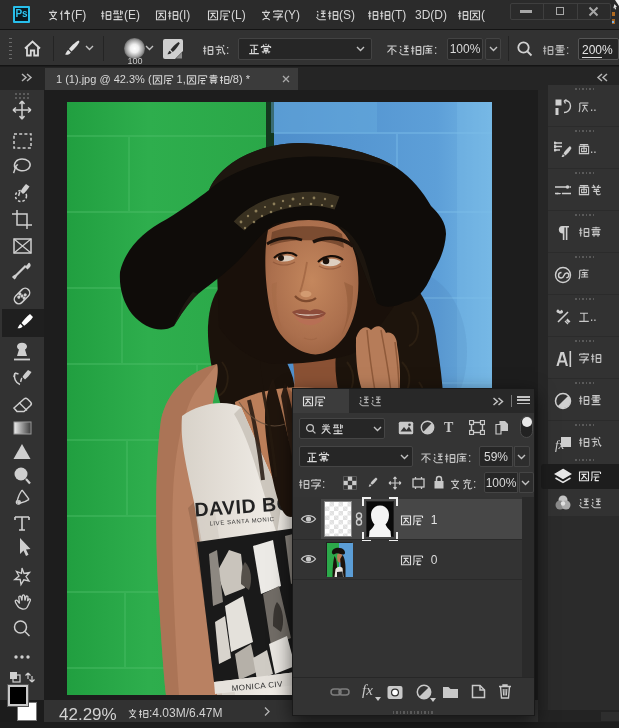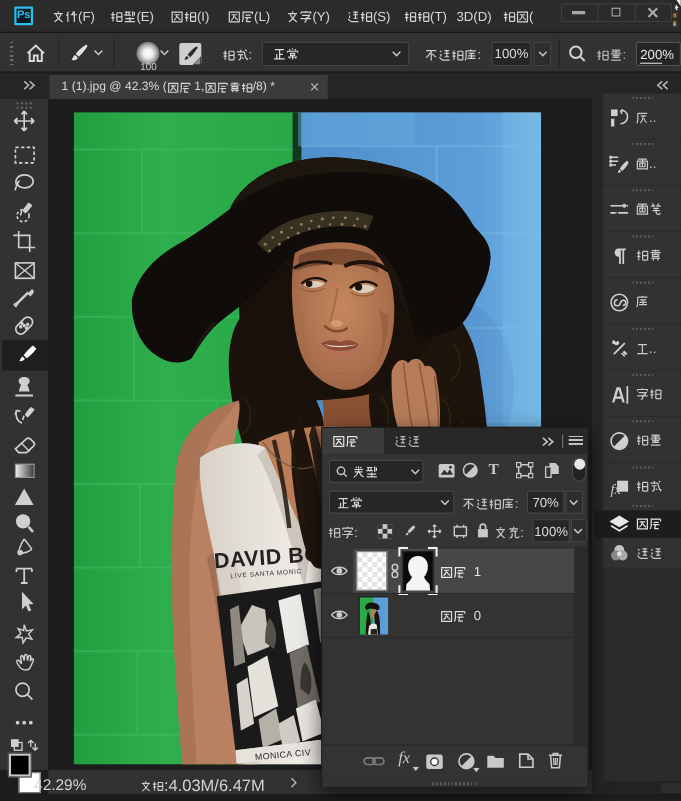--- a/index.html
+++ b/index.html
@@ -737,22 +737,22 @@
       <use href="#z9"></use>
     </svg>
     <svg width="12" height="12" viewBox="0 0 12 12" stroke="currentColor">
       <use href="#z9"></use>
     </svg>
   </div>
 <div class="abs" style="left:538px;top:710px;width:81px;height:18px;background:#232323"></div>
 <div class="abs" style="left:601px;top:712px;width:18px;height:9px;background:#2e2e2e"></div>
 
 <div class="abs" style="left:44px;top:700px;width:494px;height:22px;background:#323232"></div>
-<div class="abs" style="left:31px;top:705px;color:#d2d2d2;font-size:14px">42.29%</div>
-<div class="lbl abs" style="left:127px;top:706px;color:#d2d2d2;font-size:15px">
+<div class="abs" style="left:59px;top:705px;color:#d2d2d2;font-size:17px">42.29%</div>
+<div class="lbl abs" style="left:127px;top:706px;color:#d2d2d2;font-size:12px">
     <svg width="11" height="11" viewBox="0 0 12 12" stroke="currentColor">
       <use href="#z3"></use>
     </svg>
     <svg width="11" height="11" viewBox="0 0 12 12" stroke="currentColor">
       <use href="#z1"></use>
     </svg>
     <span>:4.03M/6.47M</span>
   </div>
 <svg class="abs" style="left:263px;top:706px" width="8" height="11" viewBox="0 0 8 11">
     <path d="M2 1.5 L6 5.5 L2 9.5" fill="none" stroke="#b5b5b5" stroke-width="1.3"></path>
@@ -842,21 +842,21 @@
         <use href="#z9"></use>
       </svg>
       <svg width="12" height="12" viewBox="0 0 12 12" stroke="currentColor">
         <use href="#z1"></use>
       </svg>
       <svg width="12" height="12" viewBox="0 0 12 12" stroke="currentColor">
         <use href="#z13"></use>
       </svg>
       <span>:</span>
     </div>
-<div class="abs" style="left:186px;top:57px;width:34px;height:21px;background:#262626;border:1px solid #454545;border-radius:2px 0 0 2px;color:#d9d9d9;font-size:12px;text-align:center;line-height:20px">70%</div>
+<div class="abs" style="left:186px;top:57px;width:34px;height:21px;background:#262626;border:1px solid #454545;border-radius:2px 0 0 2px;color:#d9d9d9;font-size:12px;text-align:center;line-height:20px">59%</div>
 <div class="abs" style="left:221px;top:57px;width:16px;height:21px;background:#2d2d2d;border:1px solid #454545;border-radius:0 2px 2px 0"></div>
 <svg class="abs" style="left:224px;top:65px" width="9" height="6" viewBox="0 0 9 6">
       <path d="M1 1 L4.5 4.5 L8 1" fill="none" stroke="#c2c2c2" stroke-width="1.4"></path>
     </svg>
 <div class="lbl abs" style="left:5px;top:88px;color:#c6c6c6;font-size:12px">
       <svg width="12" height="12" viewBox="0 0 12 12" stroke="currentColor">
         <use href="#z1"></use>
       </svg>
       <svg width="12" height="12" viewBox="0 0 12 12" stroke="currentColor">
         <use href="#z11"></use>

